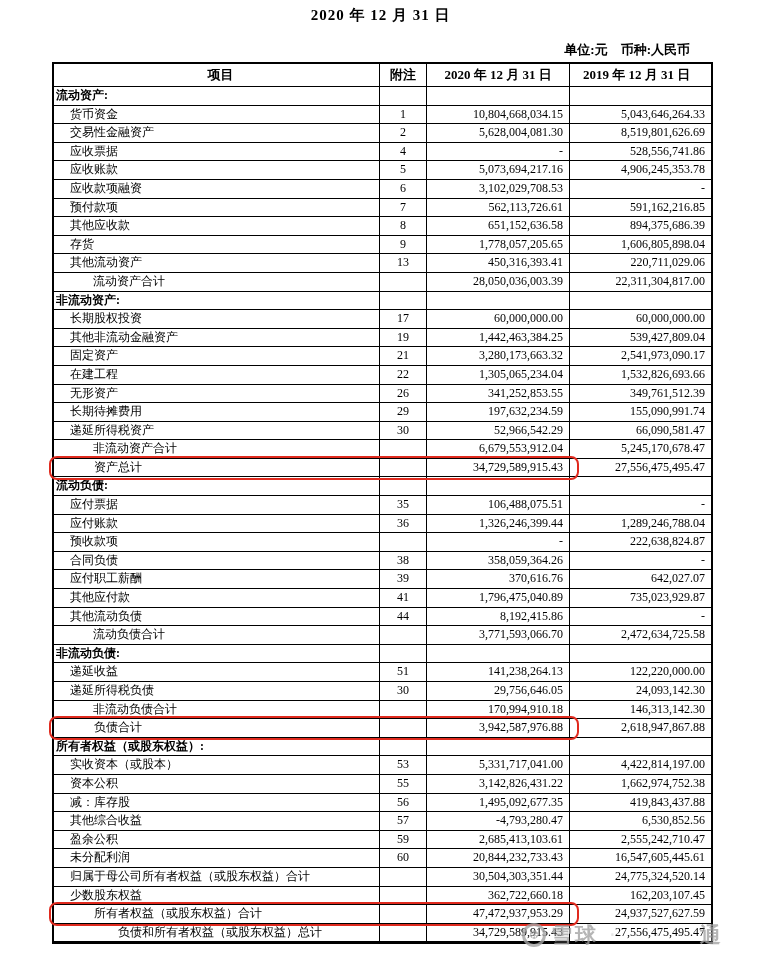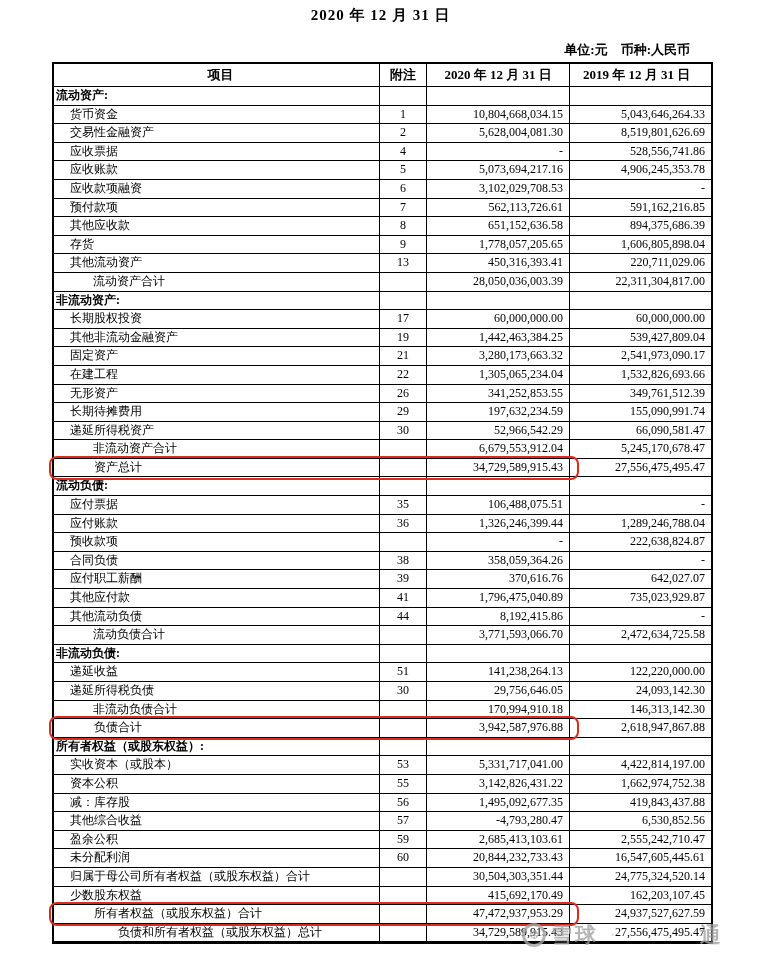--- a/index.html
+++ b/index.html
@@ -335,21 +335,21 @@
       </div>
       <div class="row item">
         <div class="cell c-item">归属于母公司所有者权益（或股东权益）合计</div>
         <div class="cell c-note"></div>
         <div class="cell c-v2020">30,504,303,351.44</div>
         <div class="cell c-v2019">24,775,324,520.14</div>
       </div>
       <div class="row item">
         <div class="cell c-item">少数股东权益</div>
         <div class="cell c-note"></div>
-        <div class="cell c-v2020">415,692,170.49</div>
+        <div class="cell c-v2020">362,722,660.18</div>
         <div class="cell c-v2019">162,203,107.45</div>
       </div>
       <div class="row total">
         <div class="cell c-item">所有者权益（或股东权益）合计</div>
         <div class="cell c-note"></div>
         <div class="cell c-v2020">47,472,937,953.29</div>
         <div class="cell c-v2019">24,937,527,627.59</div>
         <div class="red-box" style="border-color: rgb(224, 42, 30);"></div>
       </div>
       <div class="row grand">

